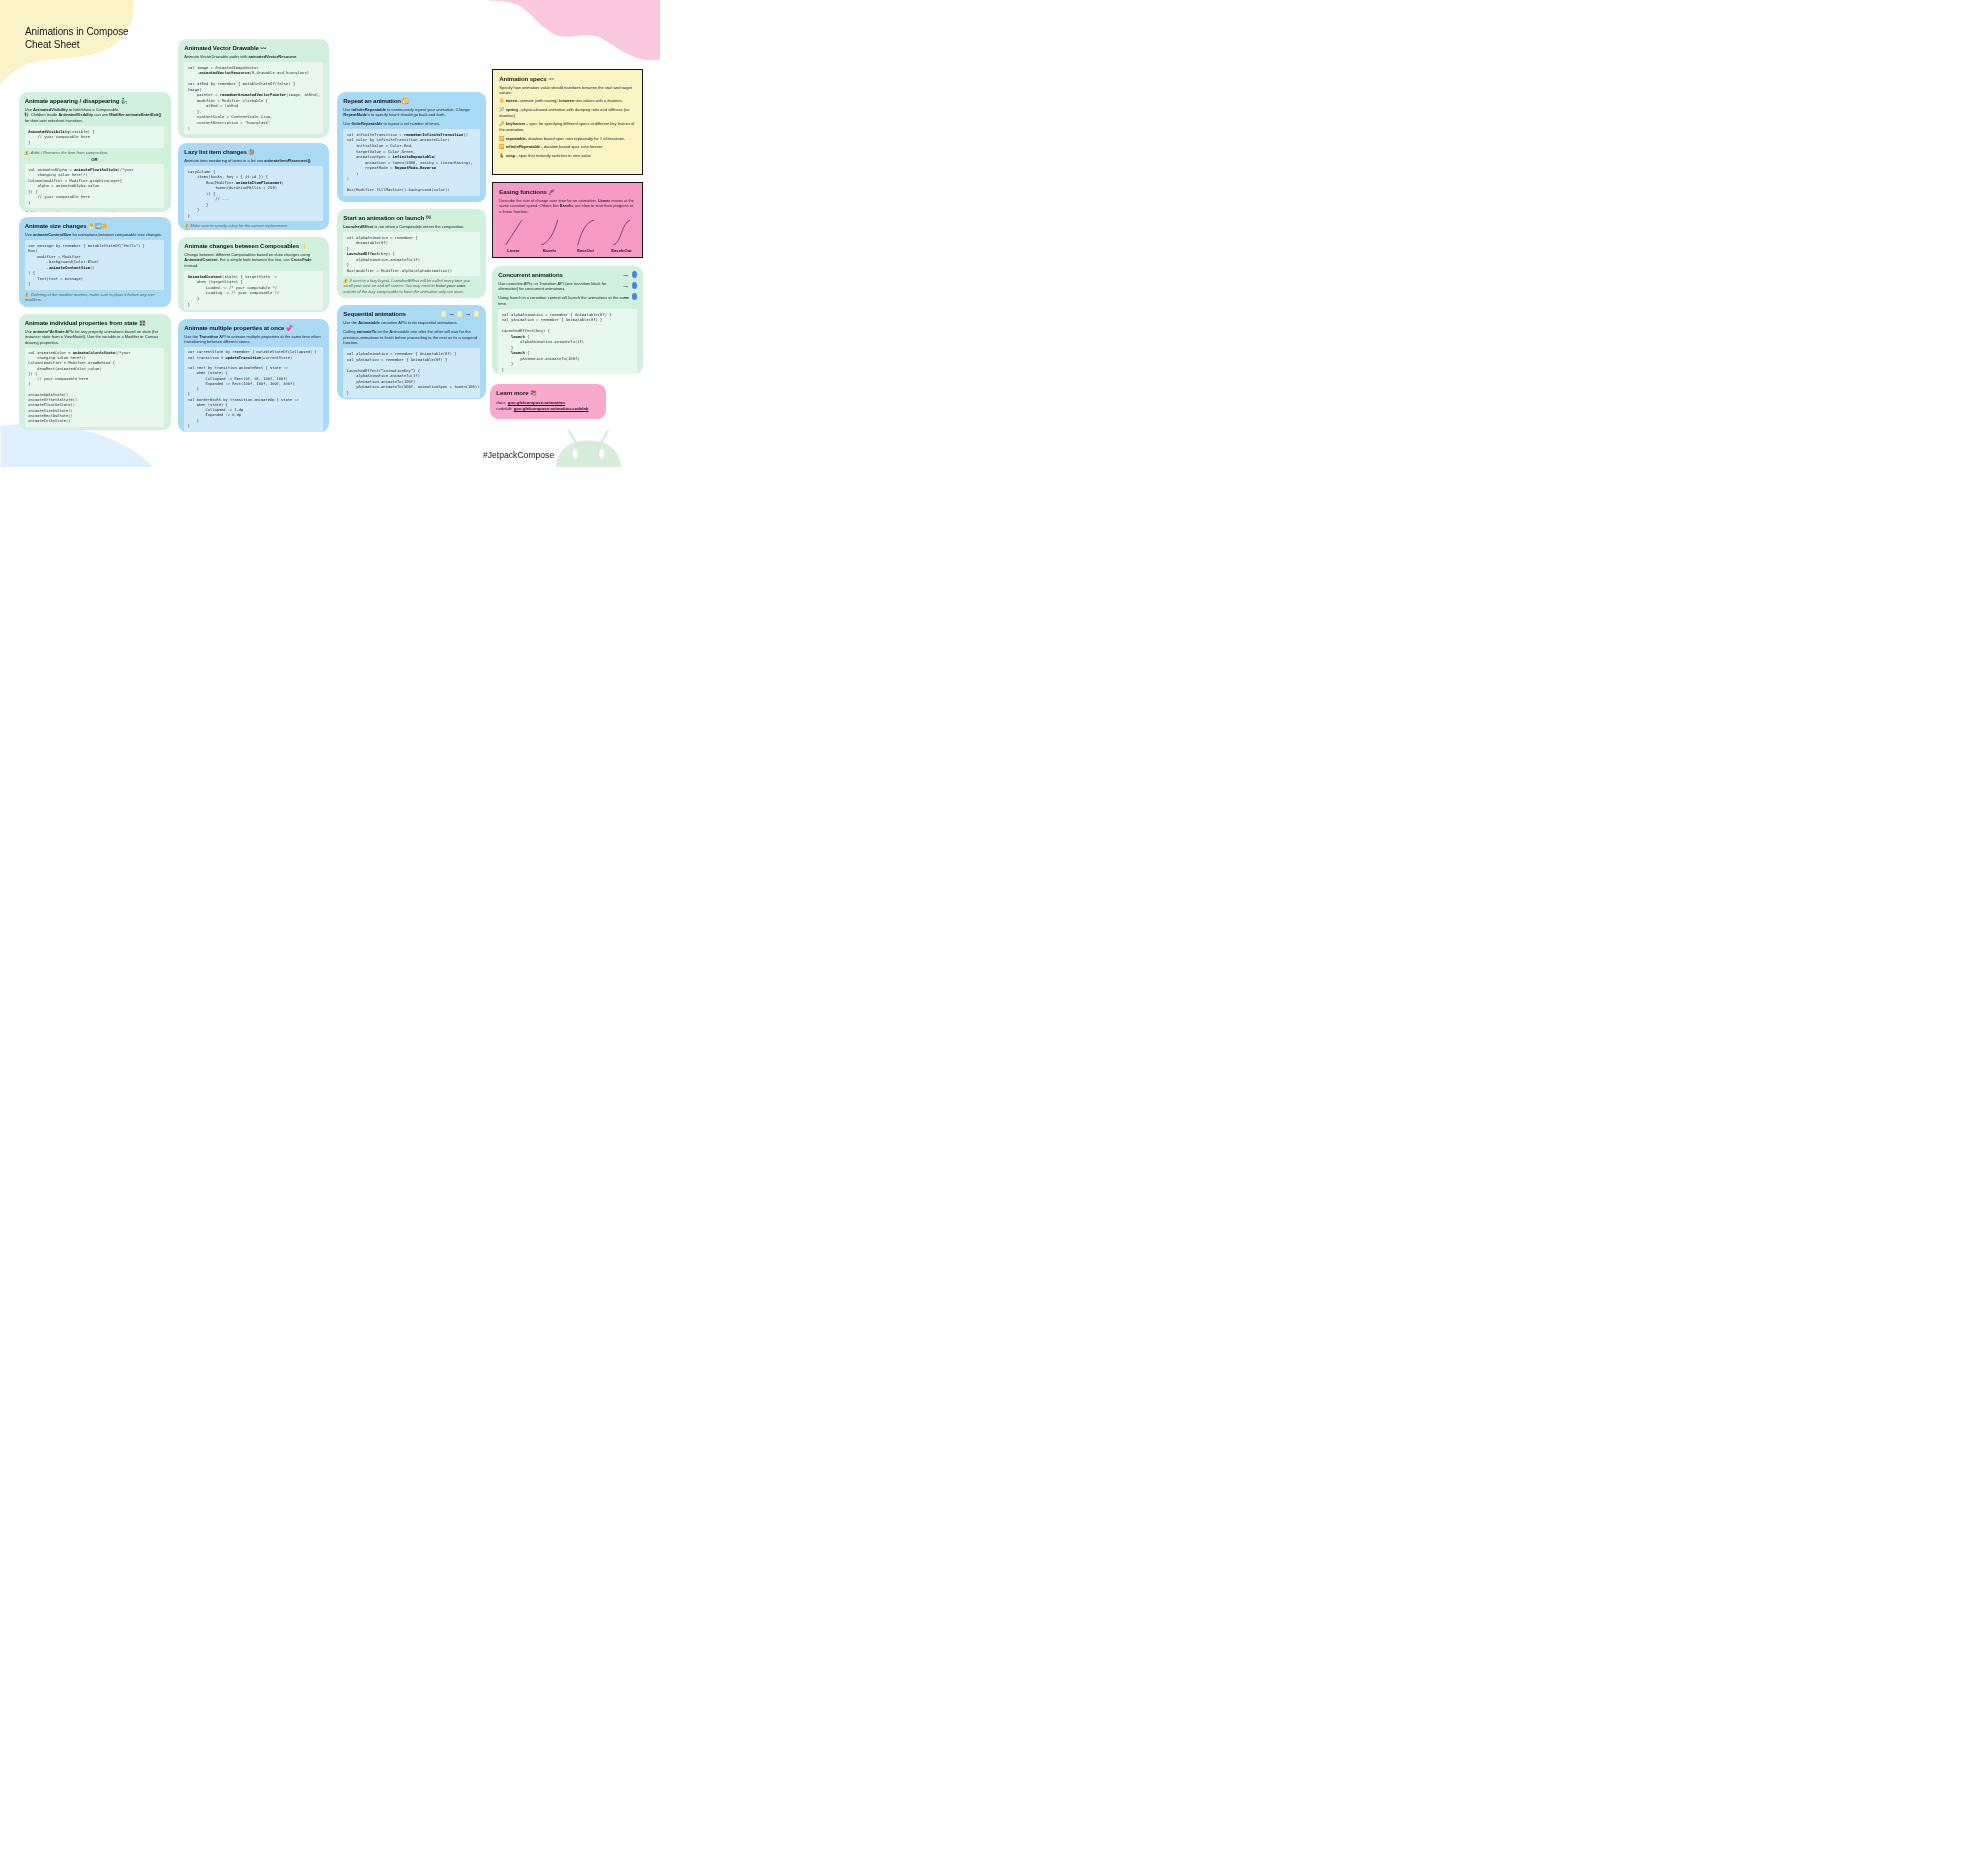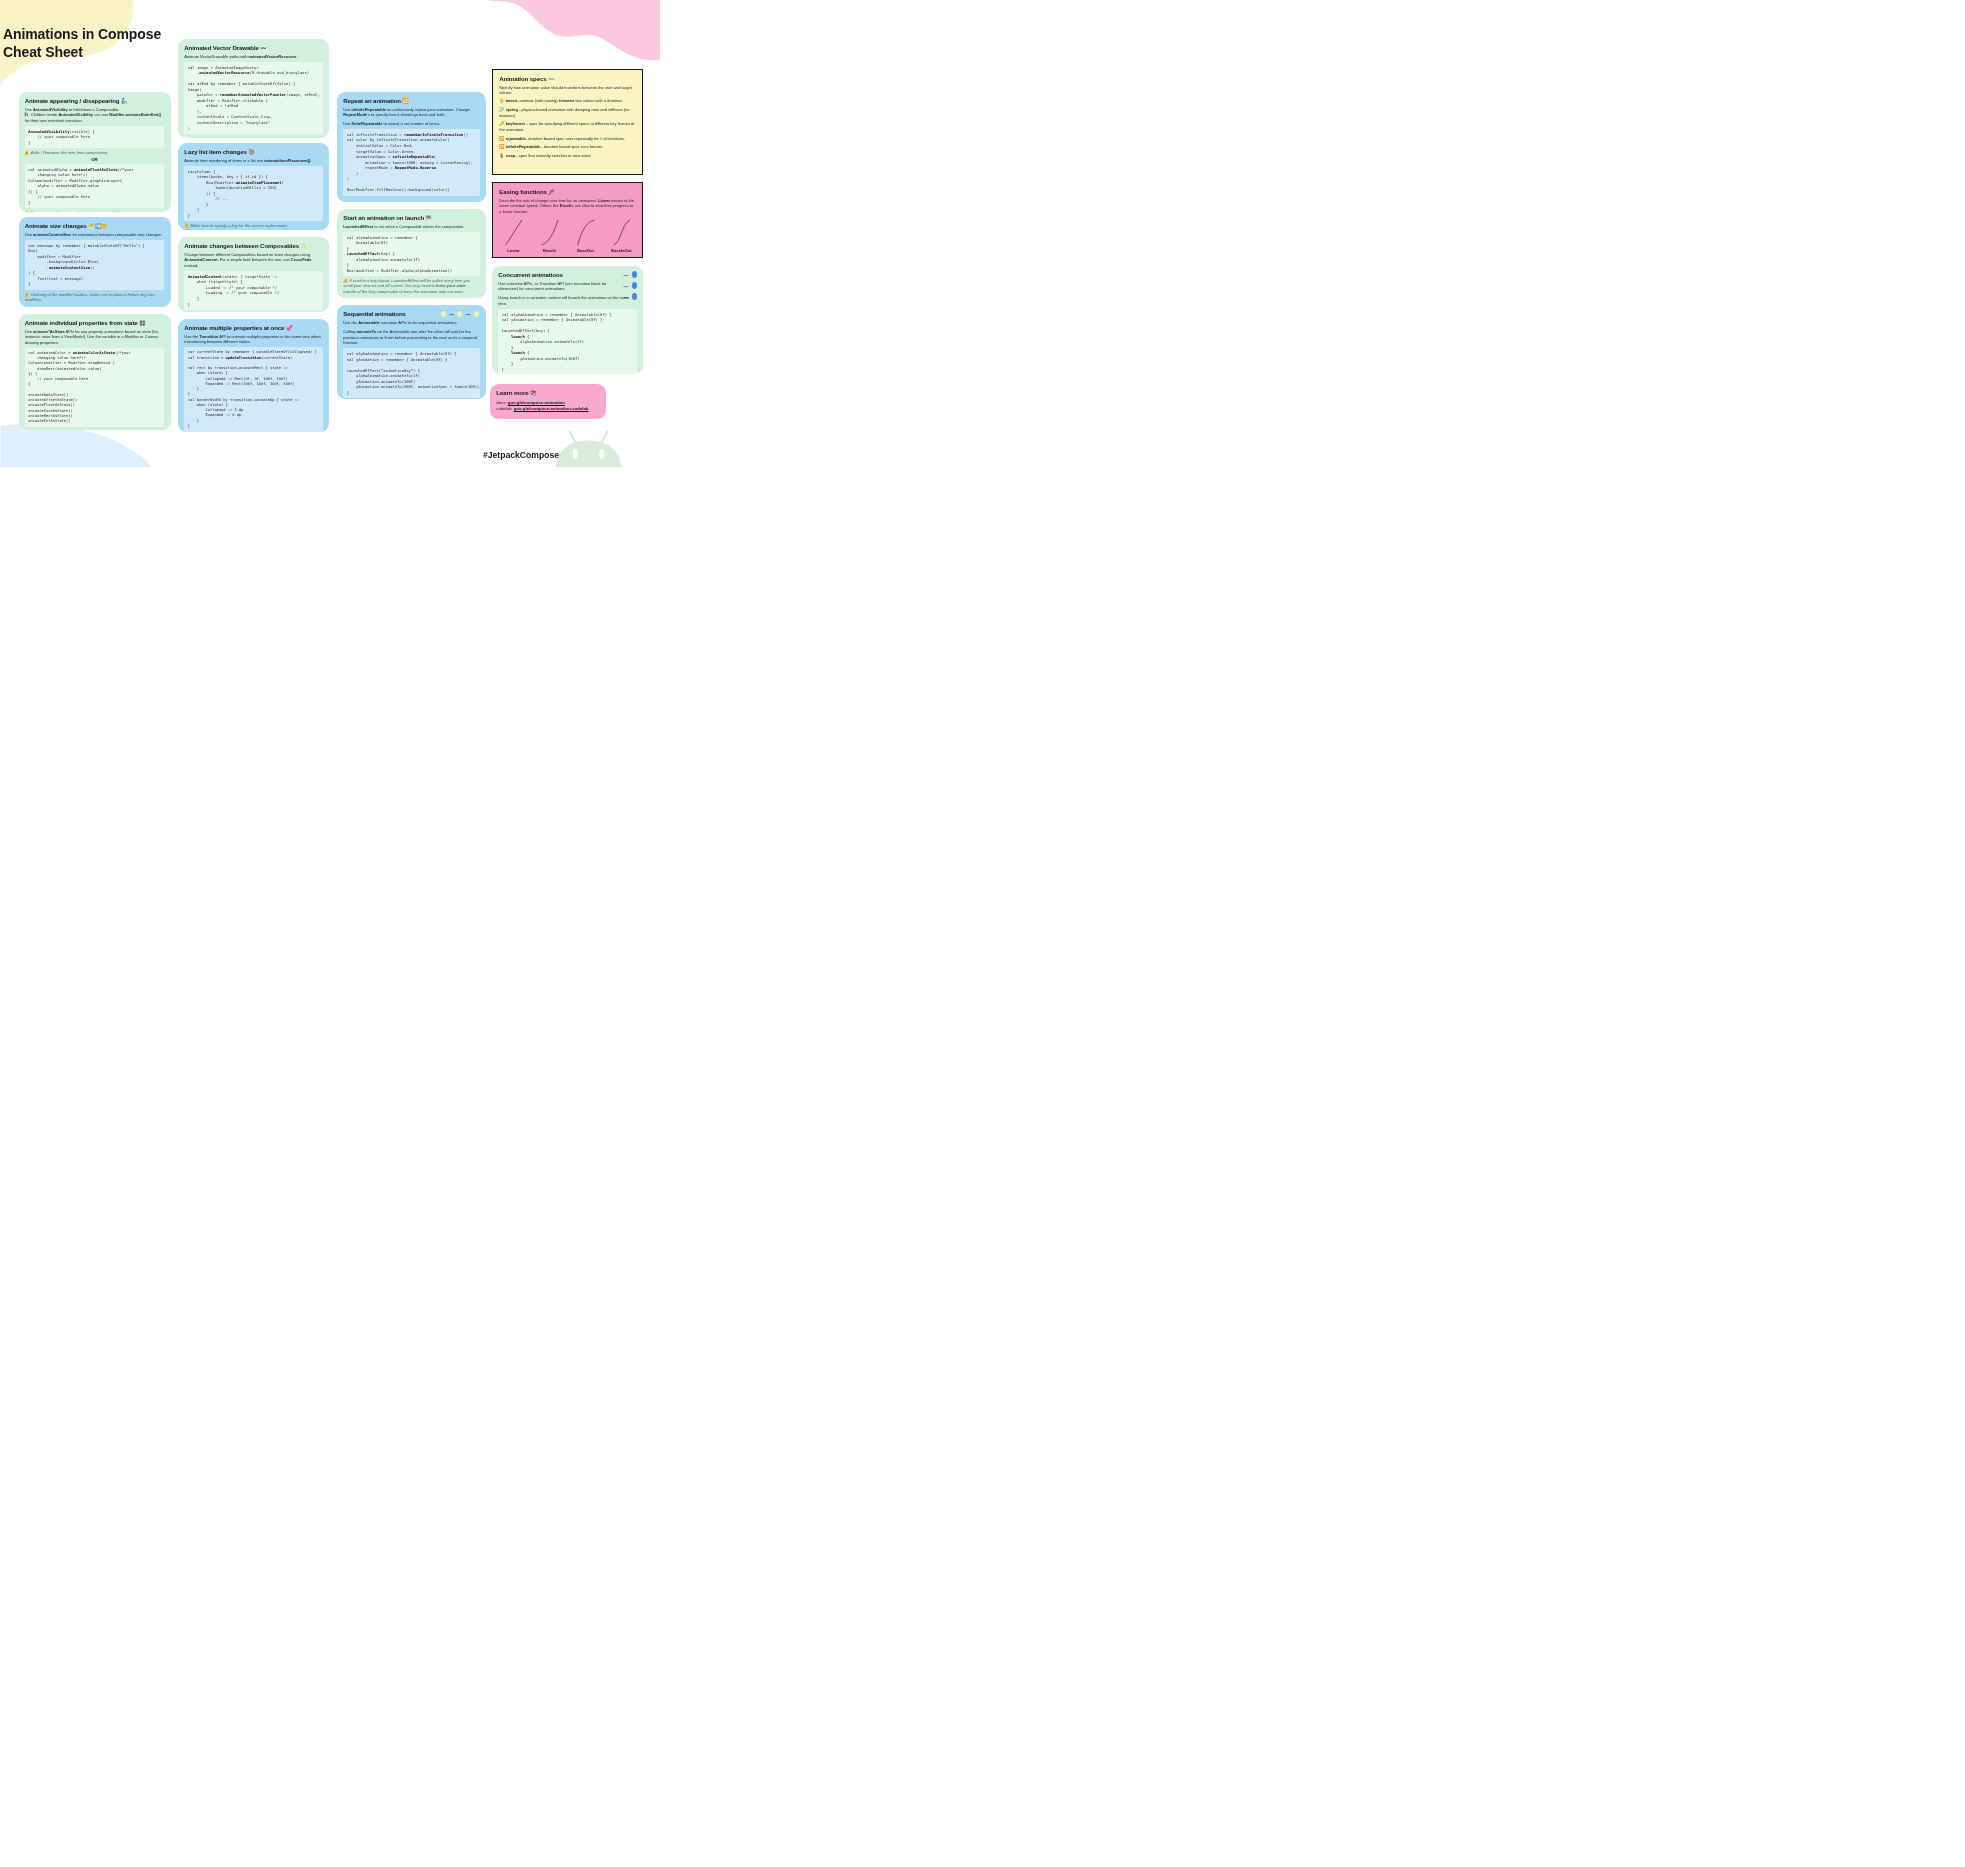--- a/index.html
+++ b/index.html
@@ -1,19 +1,19 @@
 <!DOCTYPE html>
 <html style="font-size:6.3px"><head>
 <meta charset="utf-8">
 <style>
   html,body{margin:0;padding:0;background:#fff;}
   #poster{position:relative;width:660px;height:467px;background:#ffffff;overflow:hidden;
           font-family:"Liberation Sans",sans-serif;color:#1f2227;}
   .blob{position:absolute;z-index:0;}
-  #page-title{position:absolute;left:3px;top:26px;z-index:2;font-size:14px;font-weight:bold;
+  #page-title{position:absolute;left:25px;top:26px;z-index:2;font-size:10px;font-weight:normal;
               line-height:1.25;color:#17181c;letter-spacing:-0.1px;}
   .card{position:absolute;z-index:1;box-sizing:border-box;border-radius:8.6px;padding:5.1px 6.3px;overflow:hidden;}
   .card.green{background:#D2F0DE;}
   .card.blue{background:#A8D9F5;}
   .card.yellow{background:#FAF3C3;border:1.2px solid #17181a;border-radius:0;}
   .card.pink{background:#F89AC6;border:1.2px solid #17181a;border-radius:0;}
   .card.pinksoft{background:#F9A8CE;}
   .ct{margin:0 0 2.8px 0;font-size:6.1px;font-weight:bold;color:#17181c;letter-spacing:-0.1px;white-space:nowrap;}
   .ct .emo{font-size:5.5px;letter-spacing:0;}
   .card-head{display:flex;justify-content:space-between;align-items:center;}
@@ -33,21 +33,21 @@
   .curve svg{display:block;margin:0 auto;}
   .clabel{font-size:4.1px;font-weight:bold;margin-top:0.8px;color:#17181c;}
   .seqgfx{display:flex;align-items:center;gap:2px;margin-right:0.8px;}
   .garr{font-size:7.5px;font-weight:bold;color:#3a3d40;line-height:1;}
   .ydot{display:inline-block;width:5.1px;height:6.3px;border-radius:50%;background:#F6EFA7;}
   .bdot{display:inline-block;width:5.5px;height:6.7px;border-radius:50%;background:#4C84EB;}
   .congfx{position:absolute;top:4.7px;right:5.9px;display:flex;flex-direction:column;gap:3.5px;}
   .congfx .row{display:flex;align-items:center;gap:2px;}
   .lm-line{margin:0 0 1.6px 0;font-size:4.3px;}
   .lm-link{font-weight:bold;text-decoration:underline;color:#17181c;cursor:pointer;}
-  #hashtag{position:absolute;left:483px;top:450px;z-index:2;font-size:8.6px;font-weight:bold;color:#17181c;}
+  #hashtag{position:absolute;left:483px;top:450px;z-index:2;font-size:8.6px;font-weight:normal;color:#17181c;}
   #android-head{position:absolute;left:549px;bottom:0;z-index:1;}
 </style>
 </head>
 <body>
 
 <div id="poster">
 
   <svg class="blob" style="left:0;top:0" width="141" height="87" viewBox="0 0 360 222">
     <path d="M0,0 H340 C346,70 312,116 246,136 C176,157 96,143 46,176 C20,193 6,206 0,218 Z" fill="#FAF3C8"></path>
   </svg>

